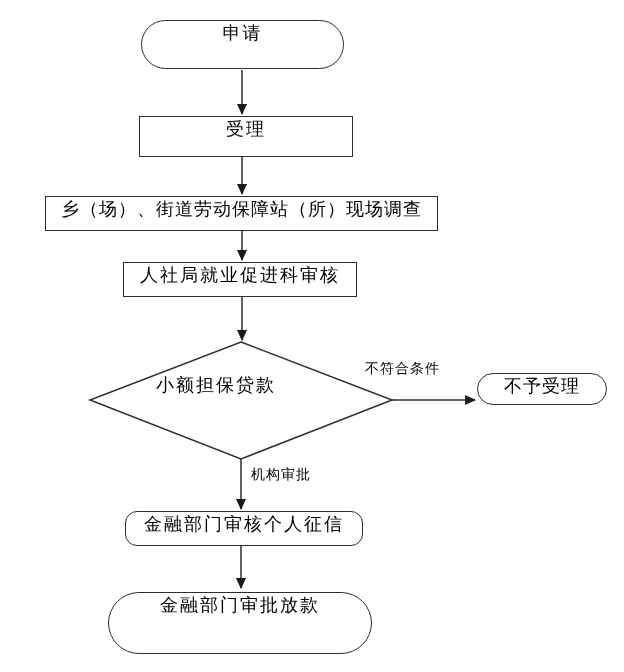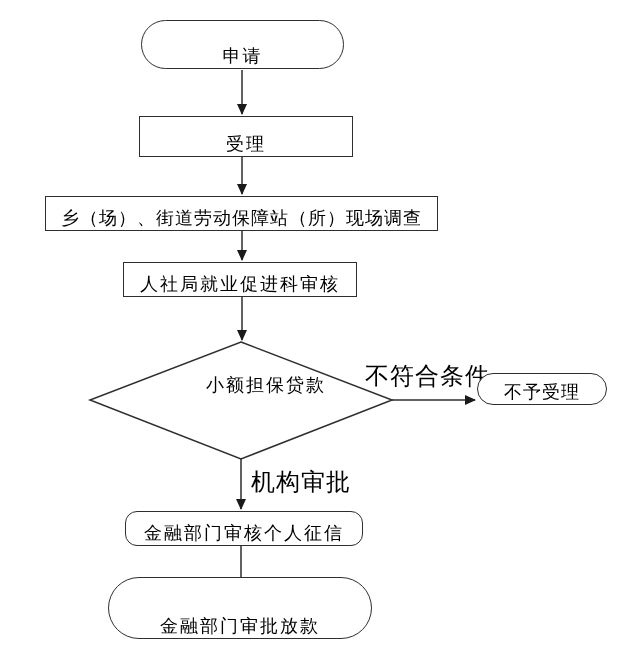--- a/index.html
+++ b/index.html
@@ -2,39 +2,39 @@
 <html><head>
 <meta charset="utf-8">
 <style>
   html,body { margin:0; padding:0; background:#ffffff; }
   .canvas {
     position:relative; width:624px; height:672px; background:#ffffff;
     font-family:"DejaVu Sans", sans-serif; overflow:hidden;
   }
   .edges-svg { position:absolute; left:0; top:0; width:624px; height:672px; }
   .node {
-    position:absolute; display:flex; align-items:flex-end; justify-content:center;
+    position:absolute; display:flex; align-items:flex-start; justify-content:center;
     box-sizing:border-box; background:#ffffff; border:1.5px solid #2e2e2e;
     color:#000000; font-size:18px; letter-spacing:2px; text-align:center;
     white-space:nowrap;
   }
   .terminator { border-radius:999px; }
   .decision-text {
     border:none; background:transparent; flex-direction:column; line-height:25px;
   }
   .n-apply    { left:141px; top:20px;  width:203px; height:49px; }
   .n-accept   { left:139px; top:116px; width:214px; height:41px; }
   .n-survey   { left:45px;  top:196px; width:393px; height:35px; letter-spacing:1px; }
   .n-review   { left:123px; top:262px; width:234px; height:35px; }
   .n-decision { left:156px; top:356px; width:170px; height:56px; }
   .n-reject   { left:477px; top:373px; width:130px; height:32px; letter-spacing:1px; }
   .n-credit   { left:125px; top:511px; width:238px; height:35px;border-radius:12px; }
-  .n-disburse { left:108px; top:577px; width:264px; height:62px; }
+  .n-disburse { left:108px; top:592px; width:264px; height:62px; }
   .edge-label {
-    position:absolute; color:#000000; font-size:24px; letter-spacing:1px;
+    position:absolute; color:#000000; font-size:14px; letter-spacing:1px;
     white-space:nowrap;
   }
   .l-noteligible { left:365px; top:360px; }
   .l-eligible    { left:251px; top:466px; }
 </style>
 </head>
 <body>
 
 <div class="canvas">
 

